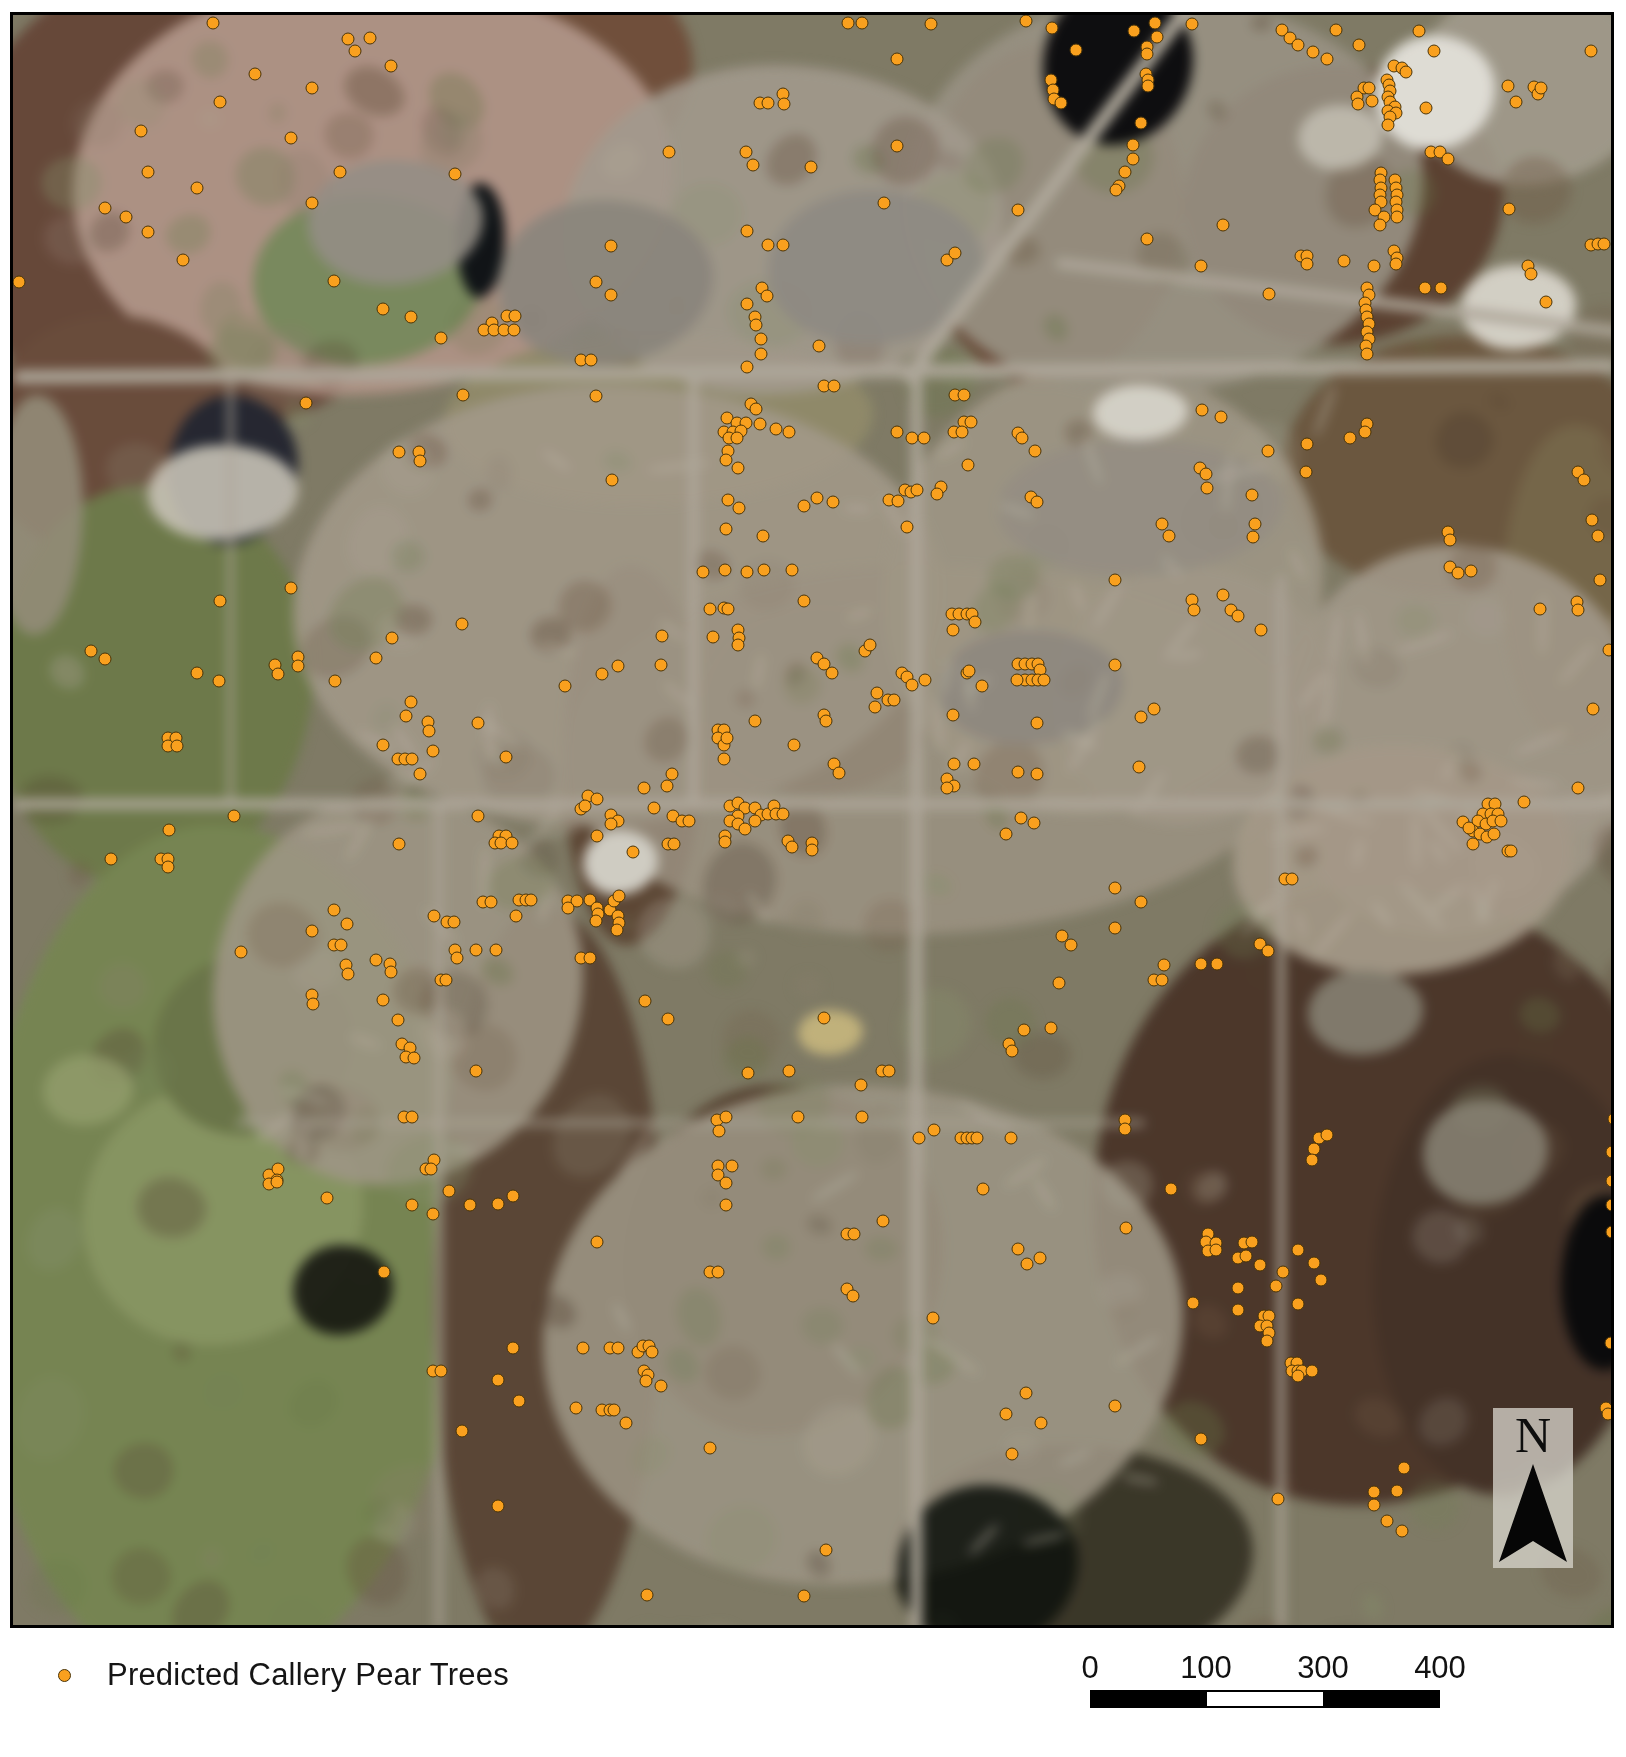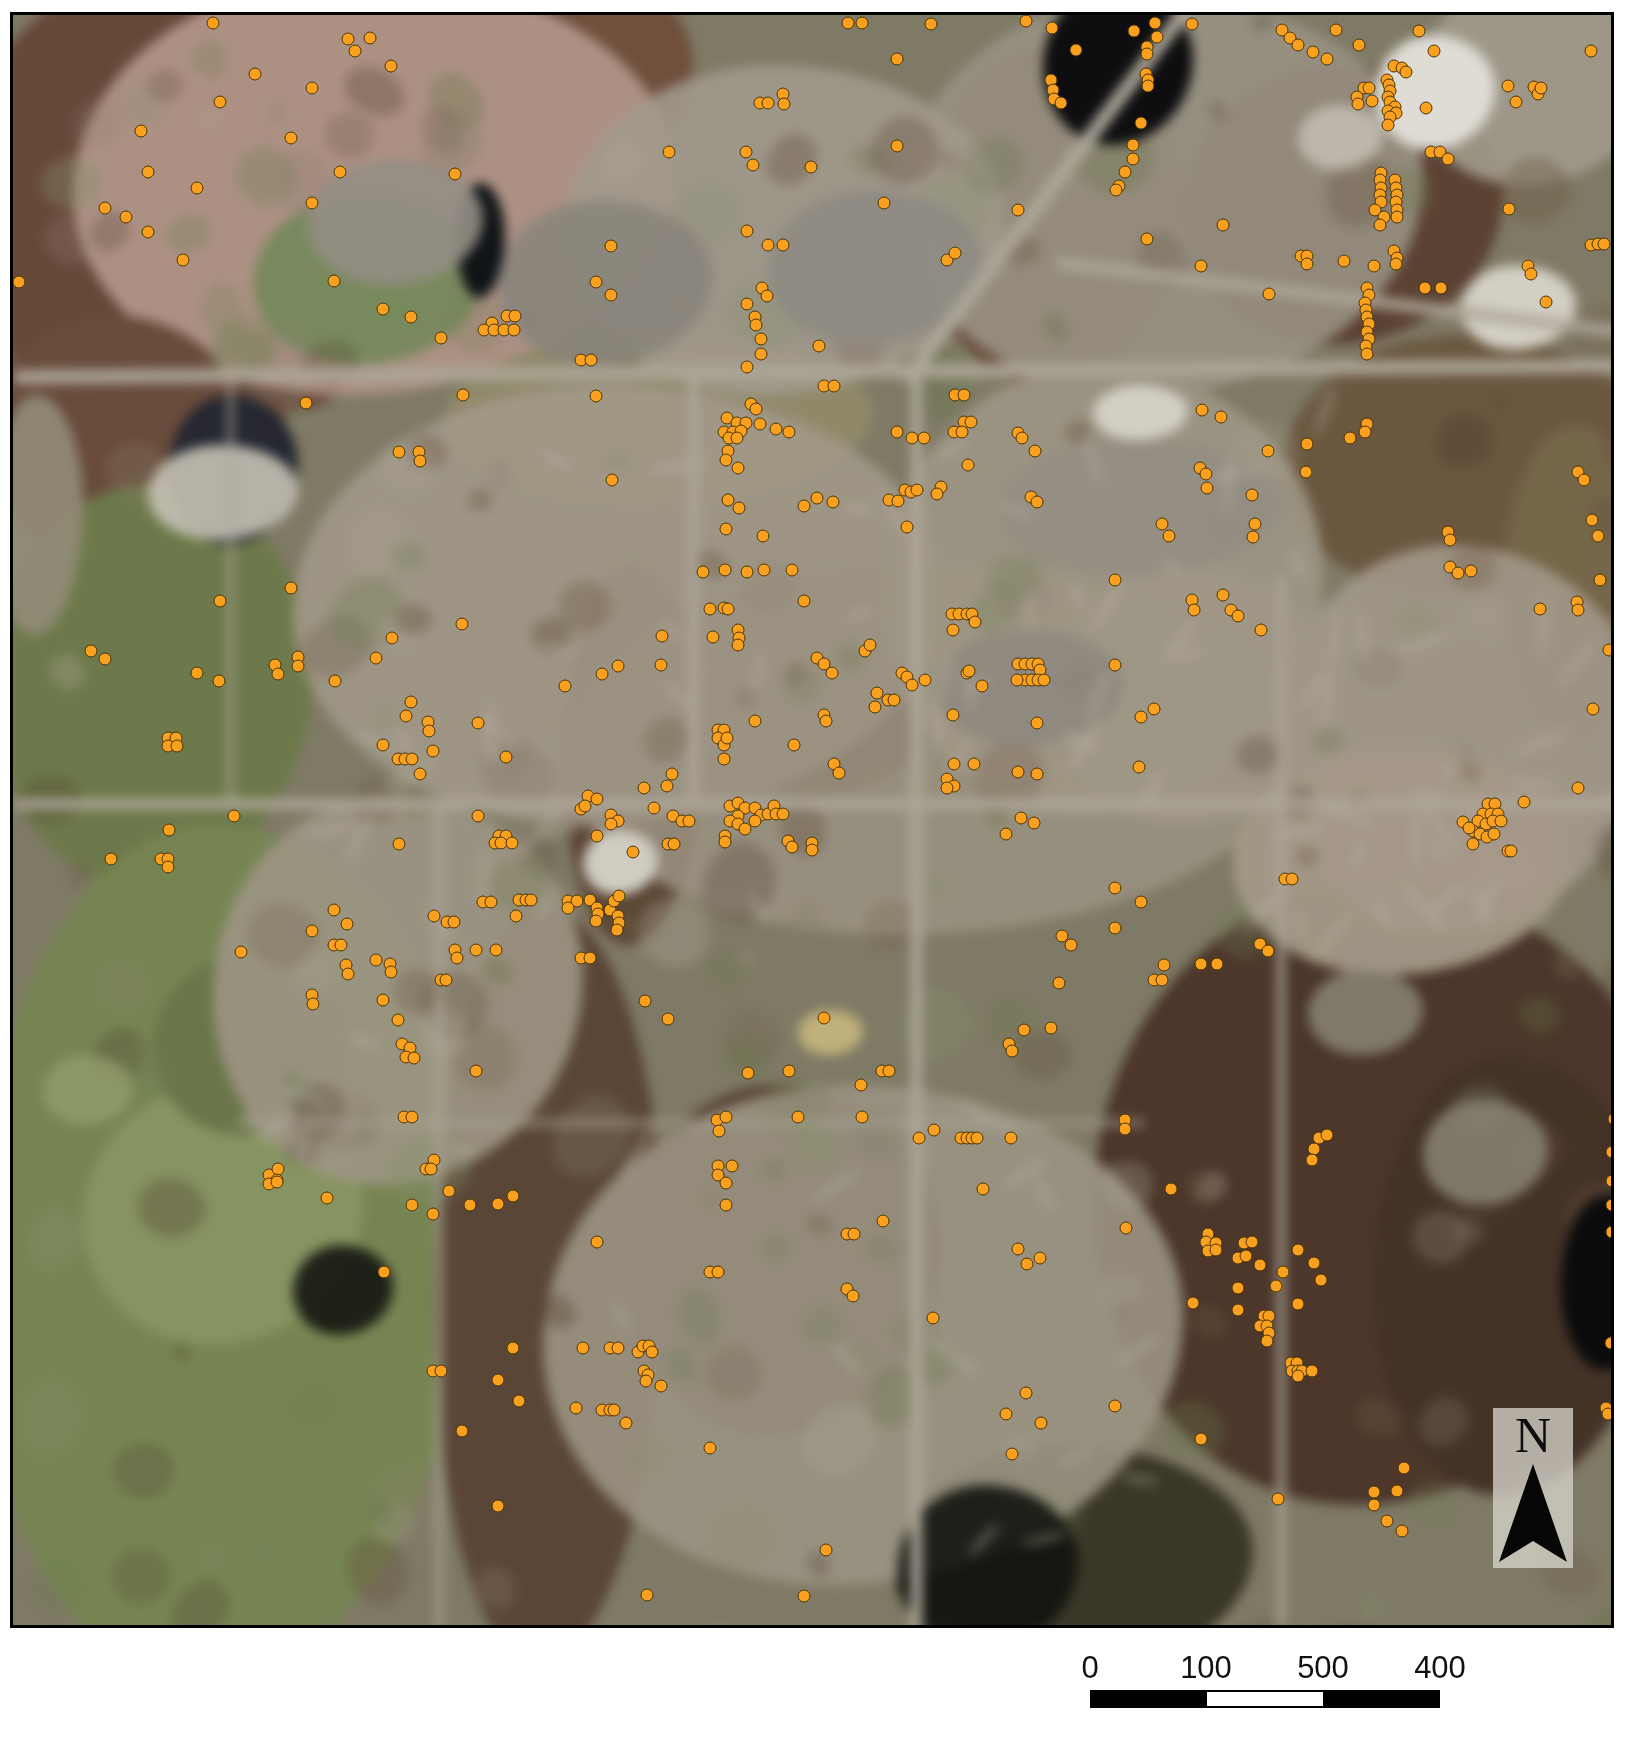--- a/index.html
+++ b/index.html
@@ -1089,26 +1089,30 @@
       </div>
 
     <div class="north">
       <div class="north-n">N</div>
       <svg width="70" height="102" viewBox="0 0 70 102">
         <polygon points="35,2 69,100 35,79 1,100" fill="#060606"></polygon>
       </svg>
     </div>
   </div>
 
+  <div class="legend">
+    <span class="legend-dot"></span>
+    <span class="legend-label">Predicted Callery Pear Trees</span>
+  </div>
 
   <div class="scalebar">
     <div class="sb-ticks">
       <span class="sb-tick" style="left:0px">0</span>
       <span class="sb-tick" style="left:116px">100</span>
-      <span class="sb-tick" style="left:233px">500</span>
+      <span class="sb-tick" style="left:233px">300</span>
       <span class="sb-tick" style="left:350px">400</span>
     </div>
     <div class="sb-bar">
       <div class="sb-seg b"></div>
       <div class="sb-seg w"></div>
       <div class="sb-seg b"></div>
     </div>
   </div>
 
 </div>

